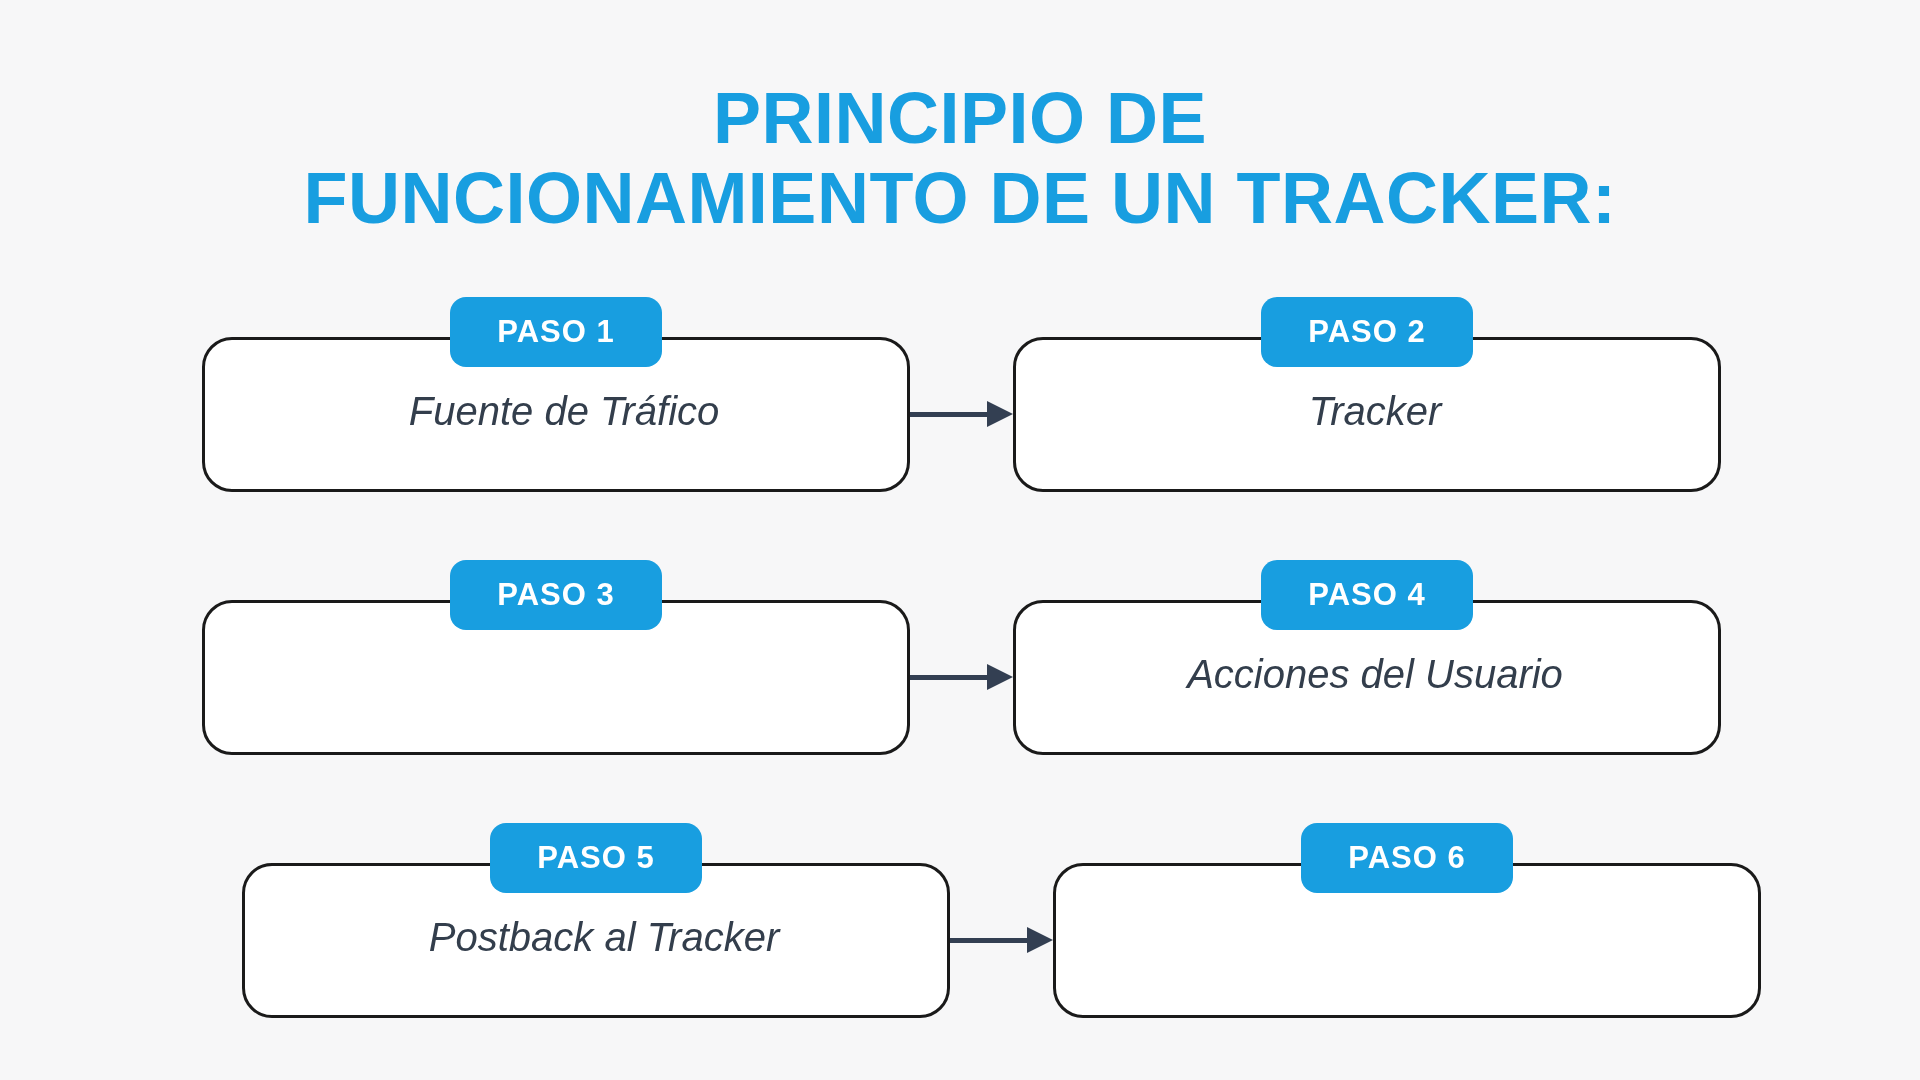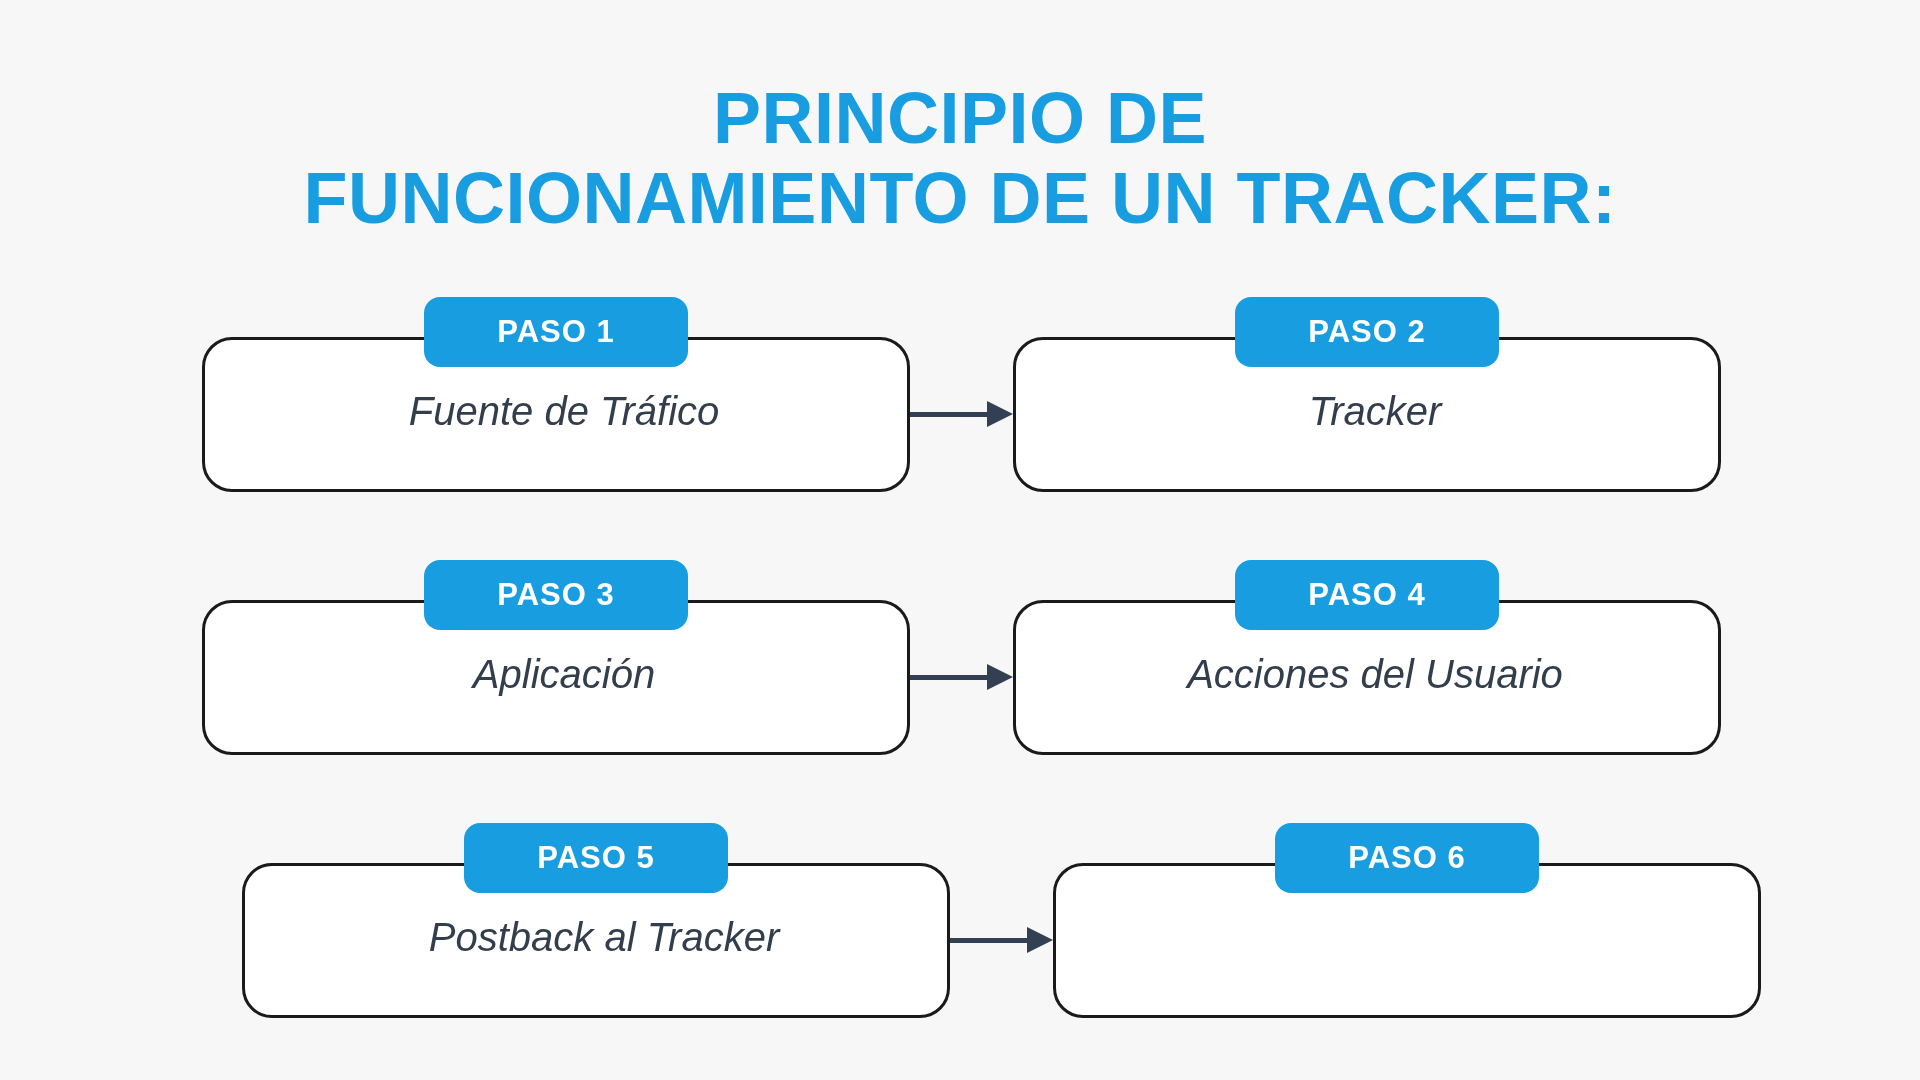--- a/index.html
+++ b/index.html
@@ -69,21 +69,21 @@
     font-weight: 500;
     color: var(--label_text, #333E4C);
     z-index: 2;
     padding-left: 8px;
   }
   .step-badge {
     position: absolute;
     top: 0;
     left: 50%;
     transform: translateX(-50%);
-    width: 264px;
+    width: 212px;
     height: 70px;
     background: var(--accent, #189EE0);
     border-radius: 16px;
     color: var(--badge_text, #FFFFFF);
     font-size: 31px;
     font-weight: 700;
     letter-spacing: 1px;
     line-height: 70px;
     text-align: center;
     z-index: 3;
@@ -139,21 +139,20 @@
       <div class="step-box"></div>
       <div class="step-badge">PASO 2</div>
       <div class="step-label">Tracker</div>
     </div>
   </div>
 
   <div class="row r2">
     <div class="step left">
       <div class="step-box"></div>
       <div class="step-badge">PASO 3</div>
-      <div class="step-label">Aplicación</div>
     </div>
     <div class="arrow">
       <div class="arrow-line"></div>
       <div class="arrow-head"></div>
     </div>
     <div class="step right">
       <div class="step-box"></div>
       <div class="step-badge">PASO 4</div>
       <div class="step-label">Acciones del Usuario</div>
     </div>

